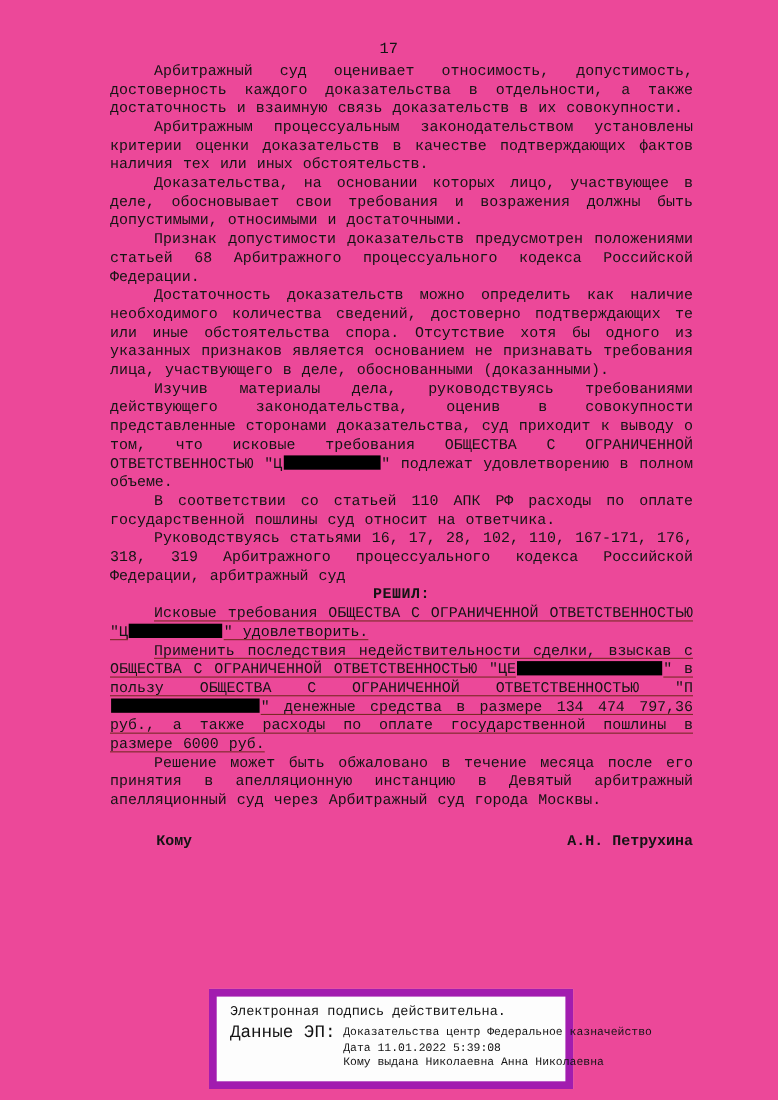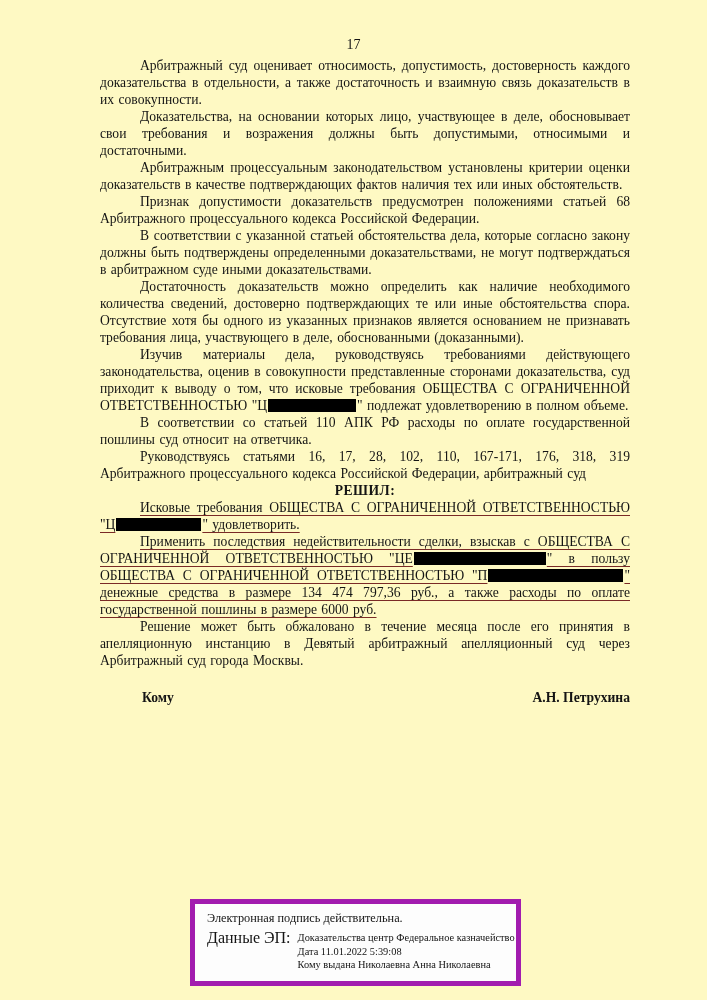--- a/index.html
+++ b/index.html
@@ -1,18 +1,18 @@
 <!DOCTYPE html>
 <html lang="ru" style="--underline-color: #7a2a26; --redaction-color: #000000;"><head>
 <meta charset="utf-8">
 <style>
   html,body{margin:0;padding:0;background:#ffffff;}
   .page{
-    position:relative;width:707px;height:1000px;background:#fef9c3;
-    font-family:Liberation Serif, serif;color:#141414;
+    position:relative;width:707px;height:1000px;background:#ec4899;
+    font-family:Liberation Mono, monospace;color:#141414;
     overflow:hidden;
   }
   .page-number{
     position:absolute;top:37px;left:0;width:100%;text-align:center;
     font-size:14px;
   }
   .content{position:absolute;left:100px;top:57px;width:530px;}
   .para{
     margin:0;font-size:13.6px;line-height:17px;
     text-align:justify;text-indent:40px;word-spacing:1px;
@@ -29,42 +29,41 @@
   .redaction{
     display:inline-block;height:13px;background:var(--redaction-color,#000);
     vertical-align:-2px;margin:0 1px;
   }
   .judge-row{
     display:flex;justify-content:space-between;align-items:baseline;
     font-weight:bold;font-size:13.6px;margin-top:21px;padding-left:42px;
   }
   .esign{
     position:absolute;left:190px;top:899px;width:331px;box-sizing:border-box;
-    border:5px solid #a21caf;background:#fdfdfd;padding:7px 8px 9px 12px;
+    border:7px solid #a21caf;background:#fdfdfd;padding:7px 8px 9px 12px;
   }
   .esign-line1{font-size:12.3px;line-height:15px;}
   .esign-row{display:flex;align-items:flex-start;margin-top:5px;}
   .esign-label{font-size:16px;line-height:13px;flex:0 0 auto;margin-right:7px;white-space:nowrap;}
   .esign-details{font-size:10.4px;line-height:13.5px;}
   .esign-detail{white-space:nowrap;}
 </style>
 </head>
 <body>
 
 <div class="page">
 
   <div class="page-number">17</div>
 
   <div class="content">
     <div>
         <p class="para body">Арбитражный суд оценивает относимость, допустимость, достоверность каждого доказательства в отдельности, а также достаточность и взаимную связь доказательств в их совокупности.</p>
+        <p class="para body">Арбитражным процессуальным законодательством установлены критерии оценки доказательств в качестве подтверждающих фактов наличия тех или иных обстоятельств.</p>
         <p class="para body">Доказательства, на основании которых лицо, участвующее в деле, обосновывает свои требования и возражения должны быть допустимыми, относимыми и достаточными.</p>
-        <p class="para body">Арбитражным процессуальным законодательством установлены критерии оценки доказательств в качестве подтверждающих фактов наличия тех или иных обстоятельств.</p>
         <p class="para body">Признак допустимости доказательств предусмотрен положениями статьей 68 Арбитражного процессуального кодекса Российской Федерации.</p>
-        <p class="para body">В соответствии с указанной статьей обстоятельства дела, которые согласно закону должны быть подтверждены определенными доказательствами, не могут подтверждаться в арбитражном суде иными доказательствами.</p>
         <p class="para body">Достаточность доказательств можно определить как наличие необходимого количества сведений, достоверно подтверждающих те или иные обстоятельства спора. Отсутствие хотя бы одного из указанных признаков является основанием не признавать требования лица, участвующего в деле, обоснованными (доказанными).</p>
         <p class="para body">Изучив материалы дела, руководствуясь требованиями действующего законодательства, оценив в совокупности представленные сторонами доказательства, суд приходит к выводу о том, что исковые требования ОБЩЕСТВА С ОГРАНИЧЕННОЙ ОТВЕТСТВЕННОСТЬЮ "Ц<span class="redaction" style="width: 88px;"></span>" подлежат удовлетворению в полном объеме.</p>
         <p class="para body">В соответствии со статьей 110 АПК РФ расходы по оплате государственной пошлины суд относит на ответчика.</p>
         <p class="para body">Руководствуясь статьями 16, 17, 28, 102, 110, 167-171, 176, 318, 319 Арбитражного процессуального кодекса Российской Федерации, арбитражный суд</p>
         <p class="para heading">РЕШИЛ:</p>
         <p class="para operative"><span class="red-underline">Исковые требования ОБЩЕСТВА С ОГРАНИЧЕННОЙ ОТВЕТСТВЕННОСТЬЮ "Ц<span class="redaction" style="width: 85px;"></span>" удовлетворить.</span></p>
         <p class="para operative"><span class="red-underline">Применить последствия недействительности сделки, взыскав с ОБЩЕСТВА С ОГРАНИЧЕННОЙ ОТВЕТСТВЕННОСТЬЮ "ЦЕ<span class="redaction" style="width: 132px;"></span>" в пользу ОБЩЕСТВА С ОГРАНИЧЕННОЙ ОТВЕТСТВЕННОСТЬЮ "П<span class="redaction" style="width: 135px;"></span>" денежные средства в размере 134 474 797,36 руб., а также расходы по оплате государственной пошлины в размере 6000 руб.</span></p>
         <p class="para body">Решение может быть обжаловано в течение месяца после его принятия в апелляционную инстанцию в Девятый арбитражный апелляционный суд через Арбитражный суд города Москвы.</p>
       </div>
 

